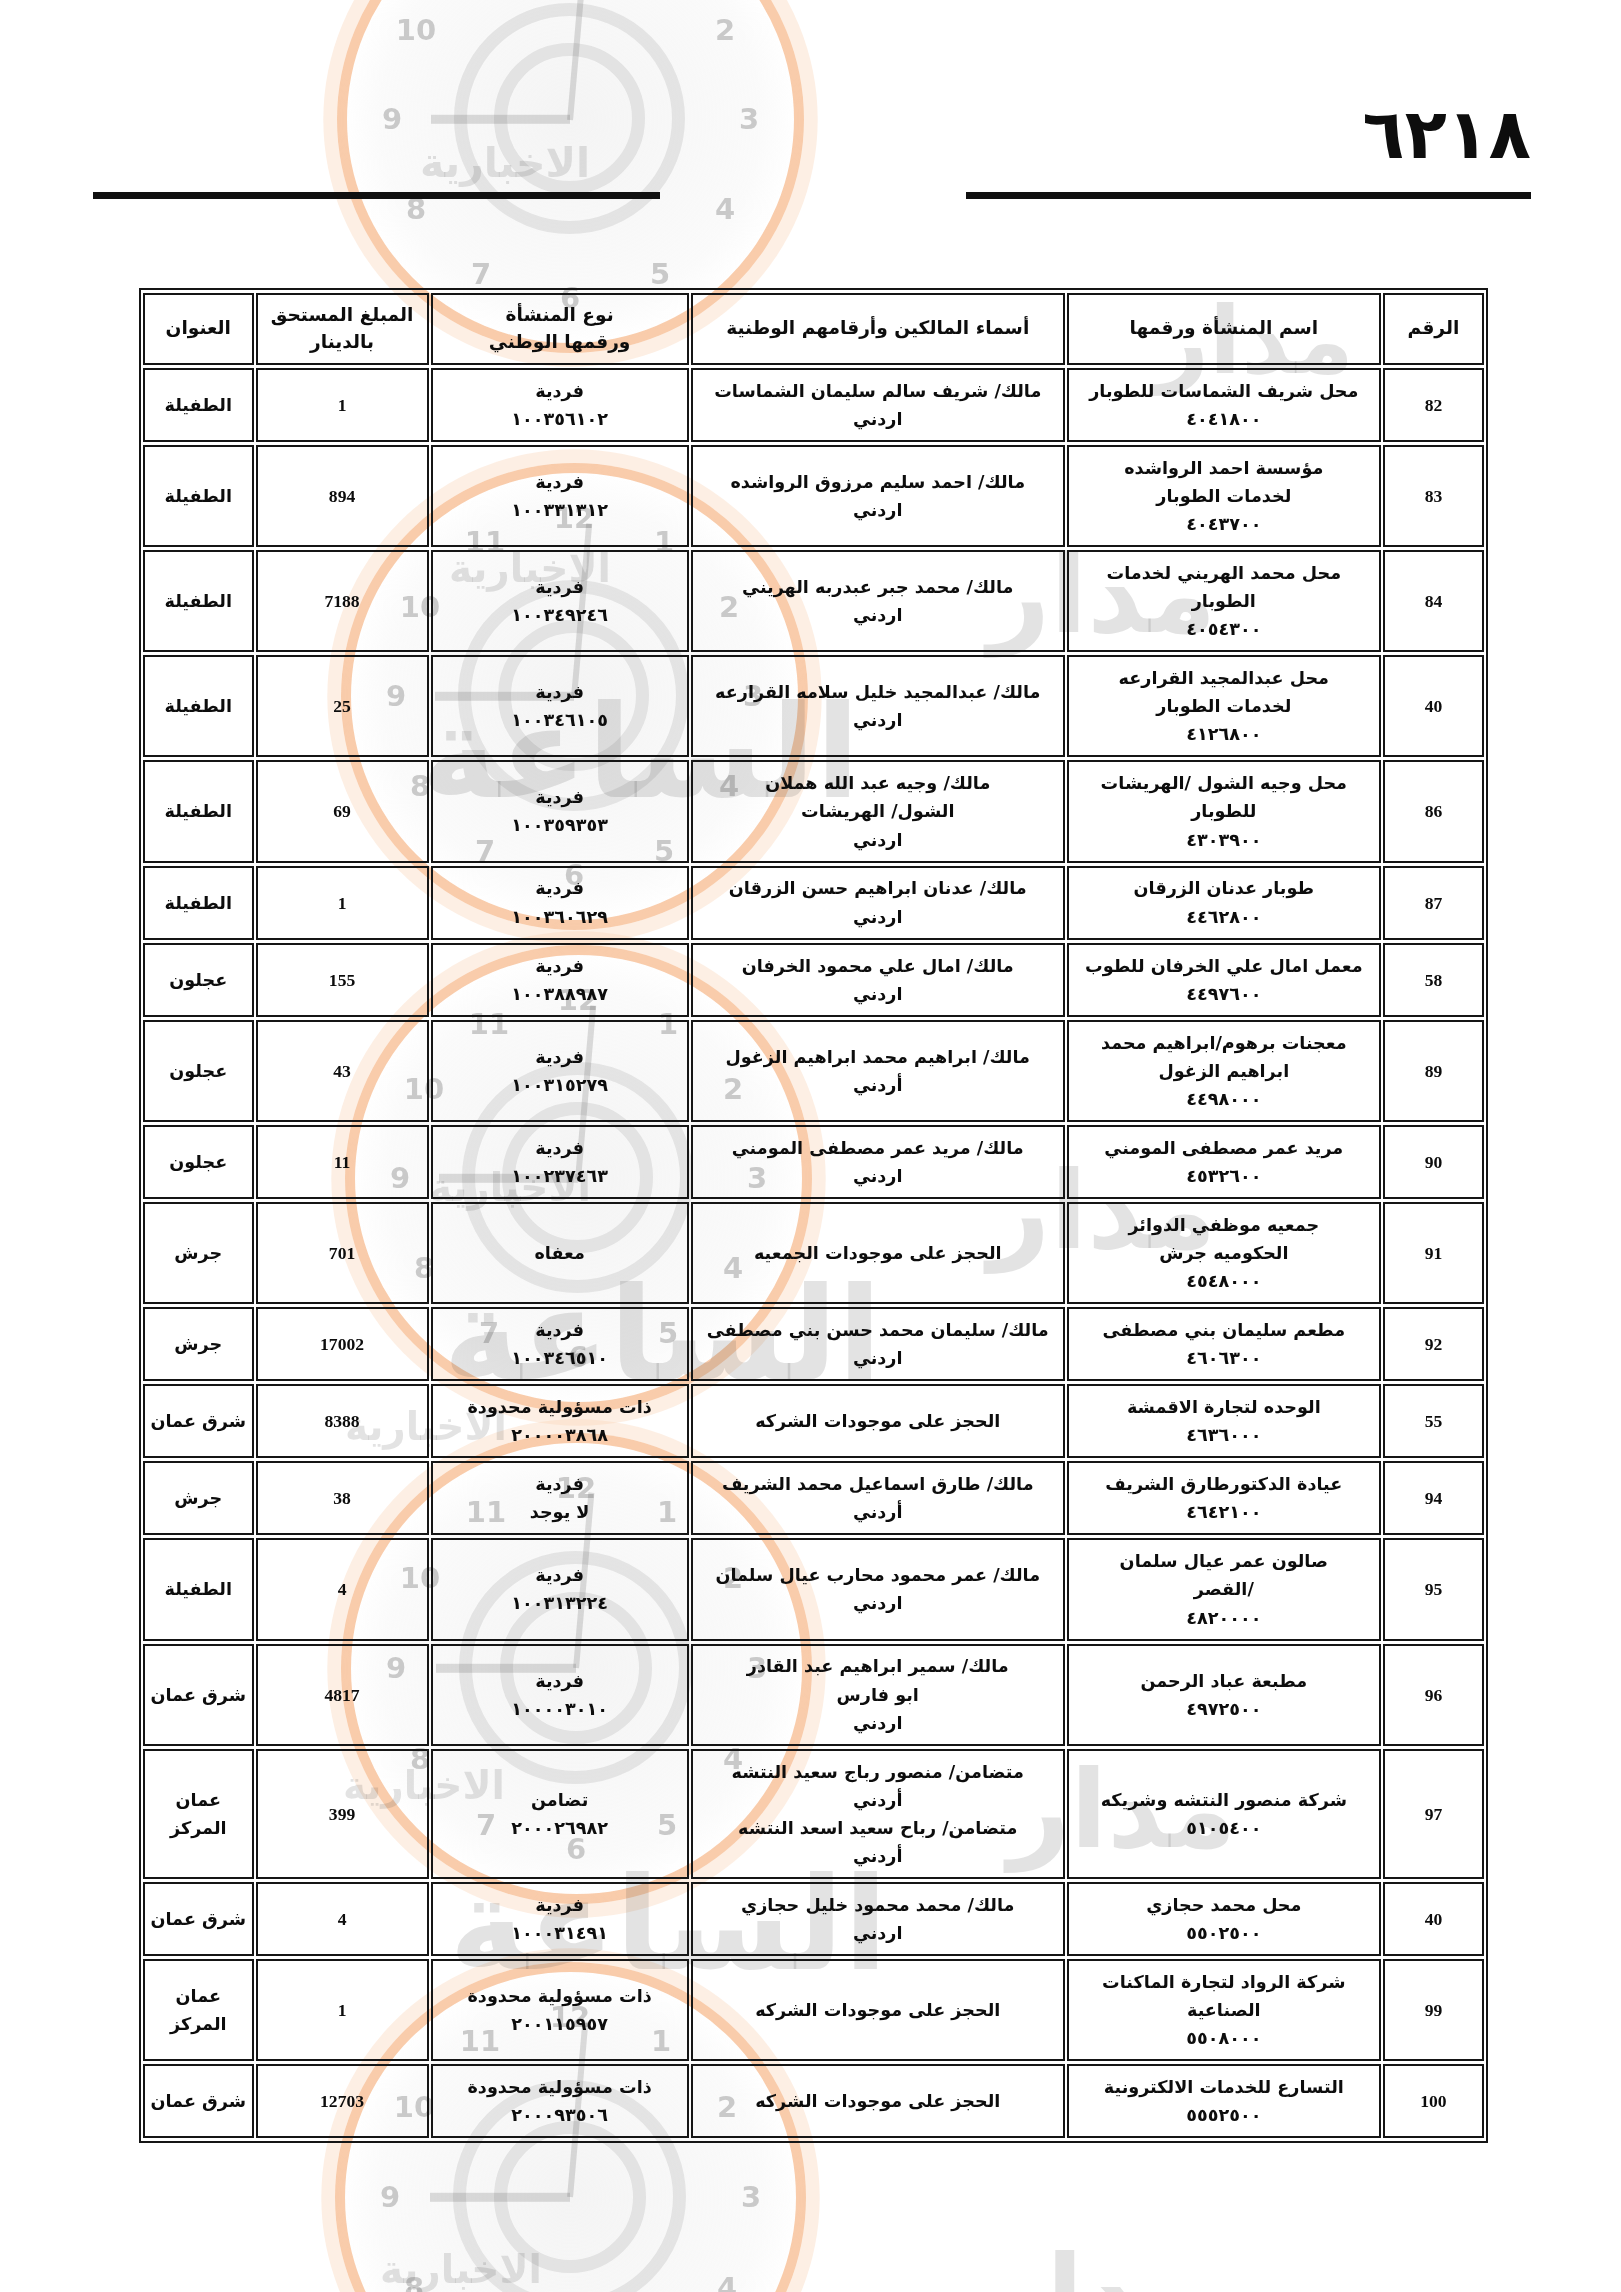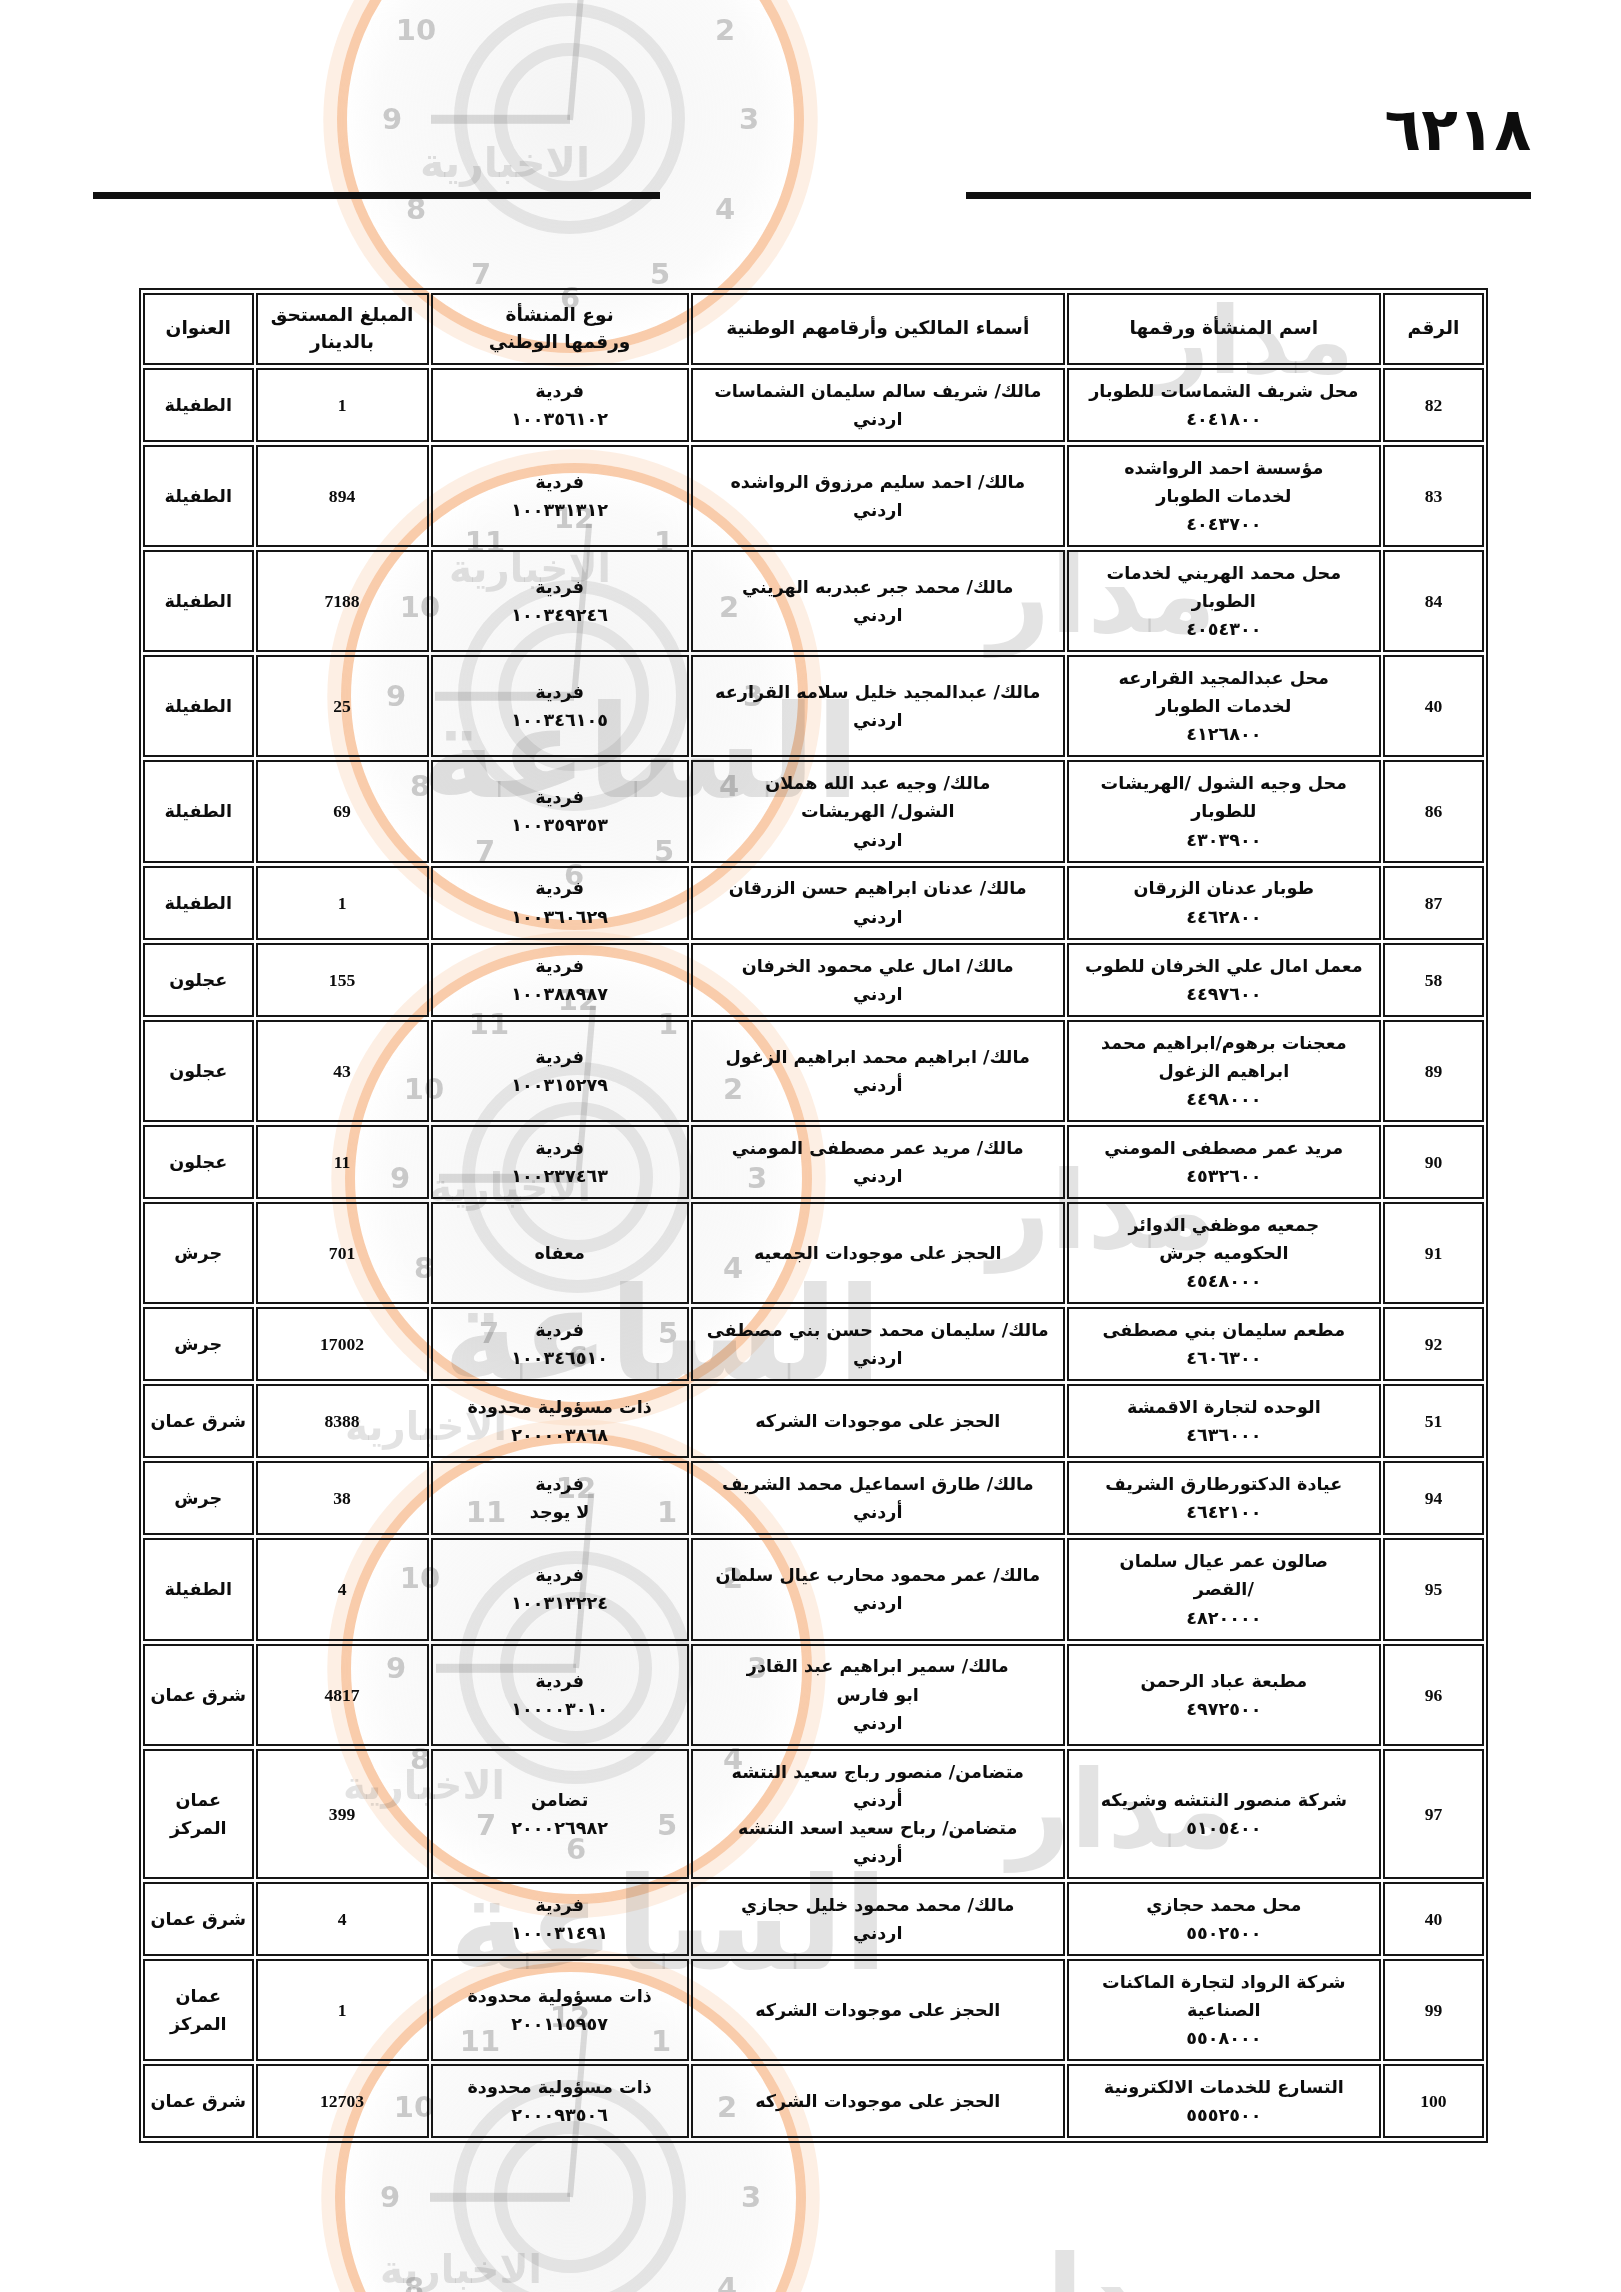--- a/index.html
+++ b/index.html
@@ -16,21 +16,21 @@
   }
   .wm-clock .wm-num{position:absolute;transform:translate(-50%,-50%);
     font-family:"DejaVu Sans",sans-serif;font-weight:bold;
     color:rgba(90,90,90,.30);}
   .wm-clock .wm-hand{position:absolute;background:rgba(70,70,70,.18);transform-origin:0 50%;}
   .wm-clock .wm-inner{position:absolute;border-radius:50%;border:13.7px solid rgba(60,60,60,.10);}
   .wm-word{position:absolute;font-family:"DejaVu Sans",sans-serif;font-weight:bold;
     color:rgba(60,60,60,.14);white-space:nowrap;line-height:1;}
   
   #page-head{position:absolute;inset:0;z-index:2;}
-  .issue-number{position:absolute;top:94px;right:90px;font-size:60px;font-weight:bold;
+  .issue-number{position:absolute;top:94px;right:90px;font-size:69px;font-weight:bold;
     font-family:"DejaVu Sans",sans-serif;letter-spacing:3.9px;}
   .rule{position:absolute;top:192px;height:6.9px;background:#101010;}
   .rule.left{left:93px;width:567px;}
   .rule.right{left:966px;width:565px;}
   .banner-oval{position:absolute;left:657px;top:133px;width:306px;height:114px;
     border:5.9px solid #101010;border-radius:50%;
     display:flex;align-items:center;justify-content:center;}
   .banner-title{font-size:32px;font-weight:bold;}
   
   #table-wrap{position:absolute;left:139px;top:288px;width:1349px;z-index:1;}
@@ -311,21 +311,21 @@
 ٤٦٠٦٣٠٠</td>
     <td class="c-owners">مالك/ سليمان محمد حسن بني مصطفى
 اردني</td>
     <td class="c-type">فردية
 ١٠٠٣٤٦٥١٠</td>
     <td class="c-amount">17002</td>
     <td class="c-address">جرش</td>
   </tr>
 
   <tr>
-    <td class="c-num">51</td>
+    <td class="c-num">55</td>
     <td class="c-name">الوحده لتجارة الاقمشة
 ٤٦٣٦٠٠٠</td>
     <td class="c-owners">الحجز على موجودات الشركه</td>
     <td class="c-type">ذات مسؤولية محدودة
 ٢٠٠٠٠٣٨٦٨</td>
     <td class="c-amount">8388</td>
     <td class="c-address">شرق عمان</td>
   </tr>
 
   <tr>

